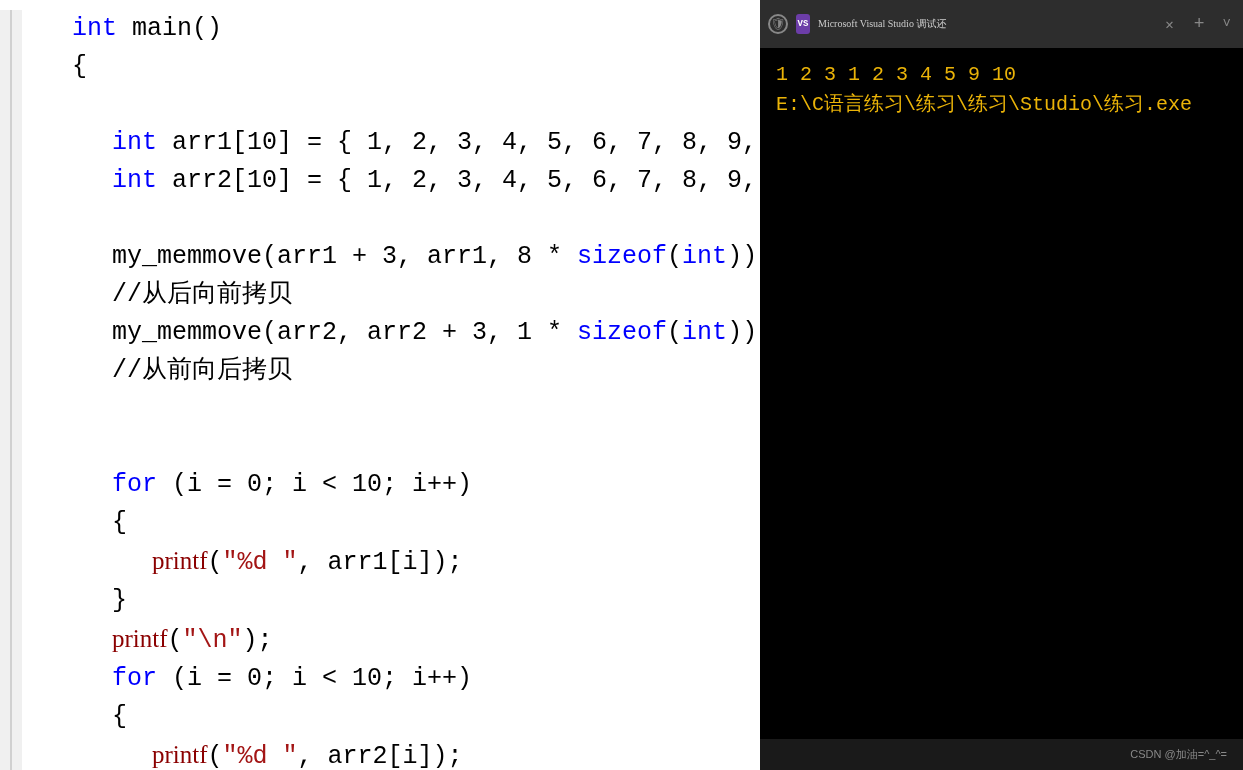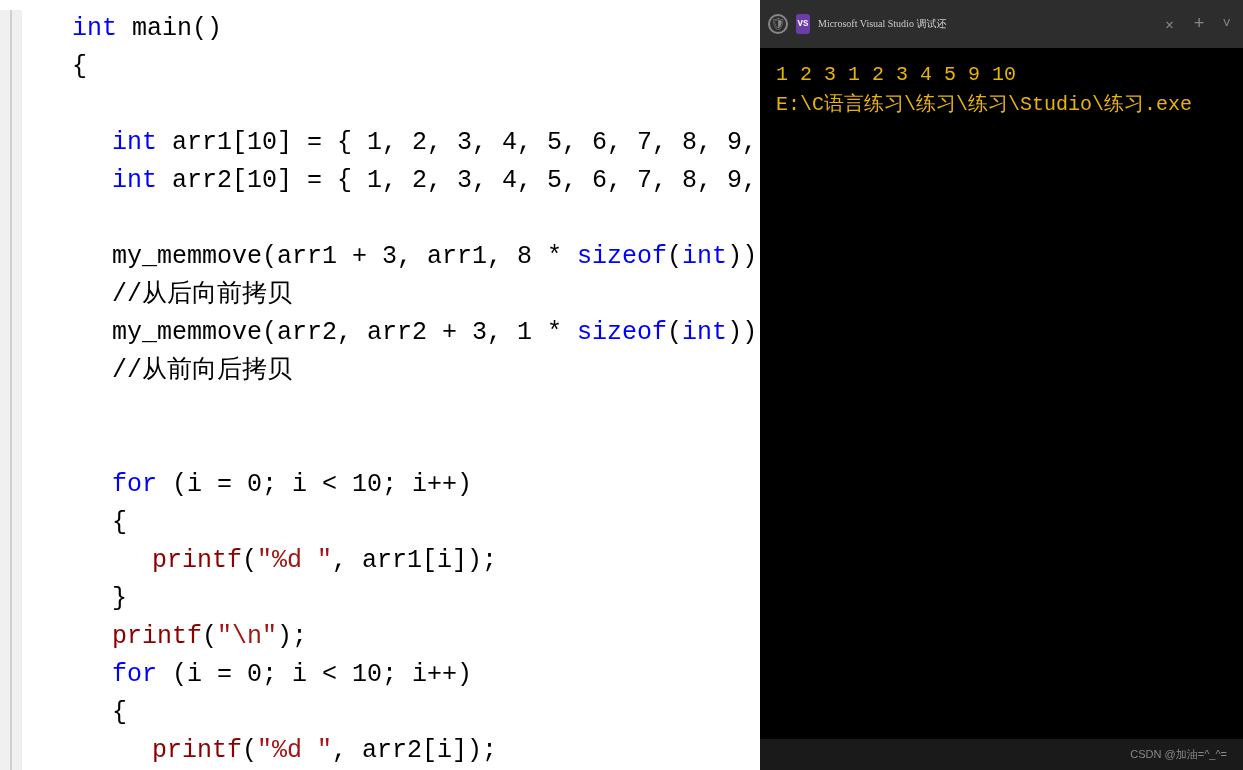--- a/index.html
+++ b/index.html
@@ -18,21 +18,21 @@
       width: 760px;
       height: 770px;
       background: #ffffff;
       padding: 10px 0;
       overflow: hidden;
       position: relative;
     }
 
     
     .kw { color: #0000ff; } 
-    .fn { color: #8b0000; } 
+    .fn { color: #8b0000; font-family: Liberation Serif, serif; } 
     .str { color: #a31515; } 
     .cmt { color: #000000; }
 
     
     .terminal-panel {
       width: 483px;
       height: 770px;
       background: #1a1a1a;
       display: flex;
       flex-direction: column;

